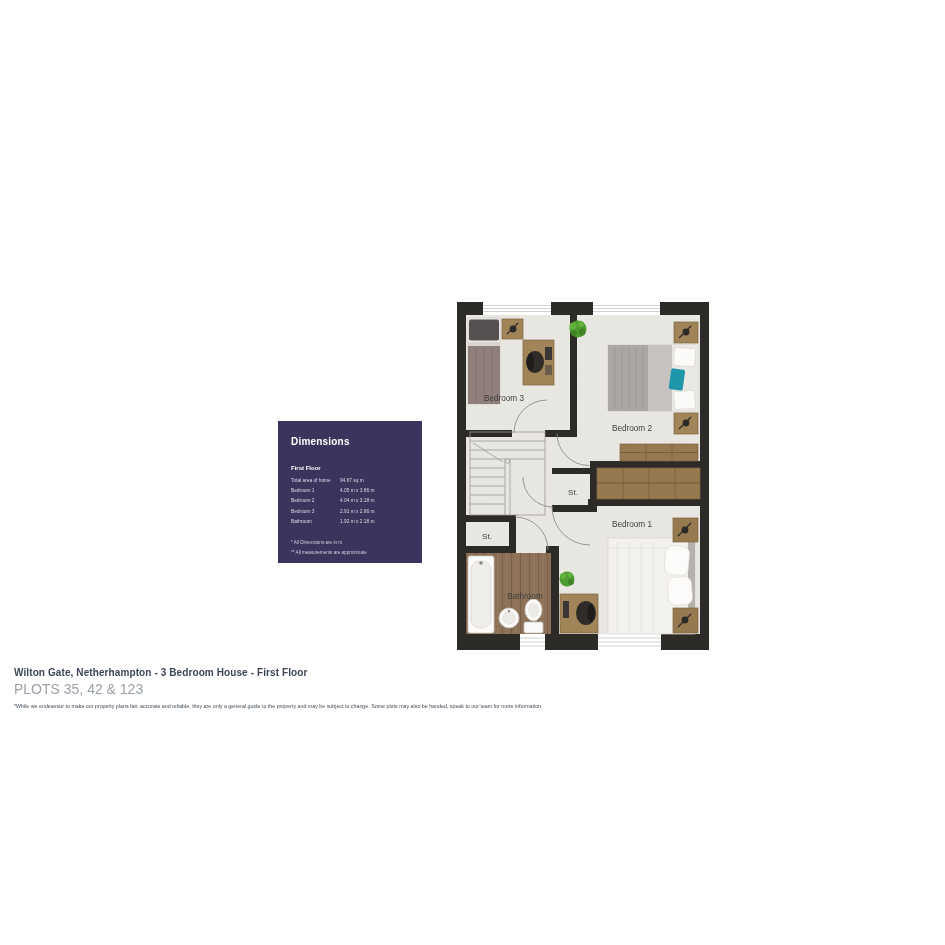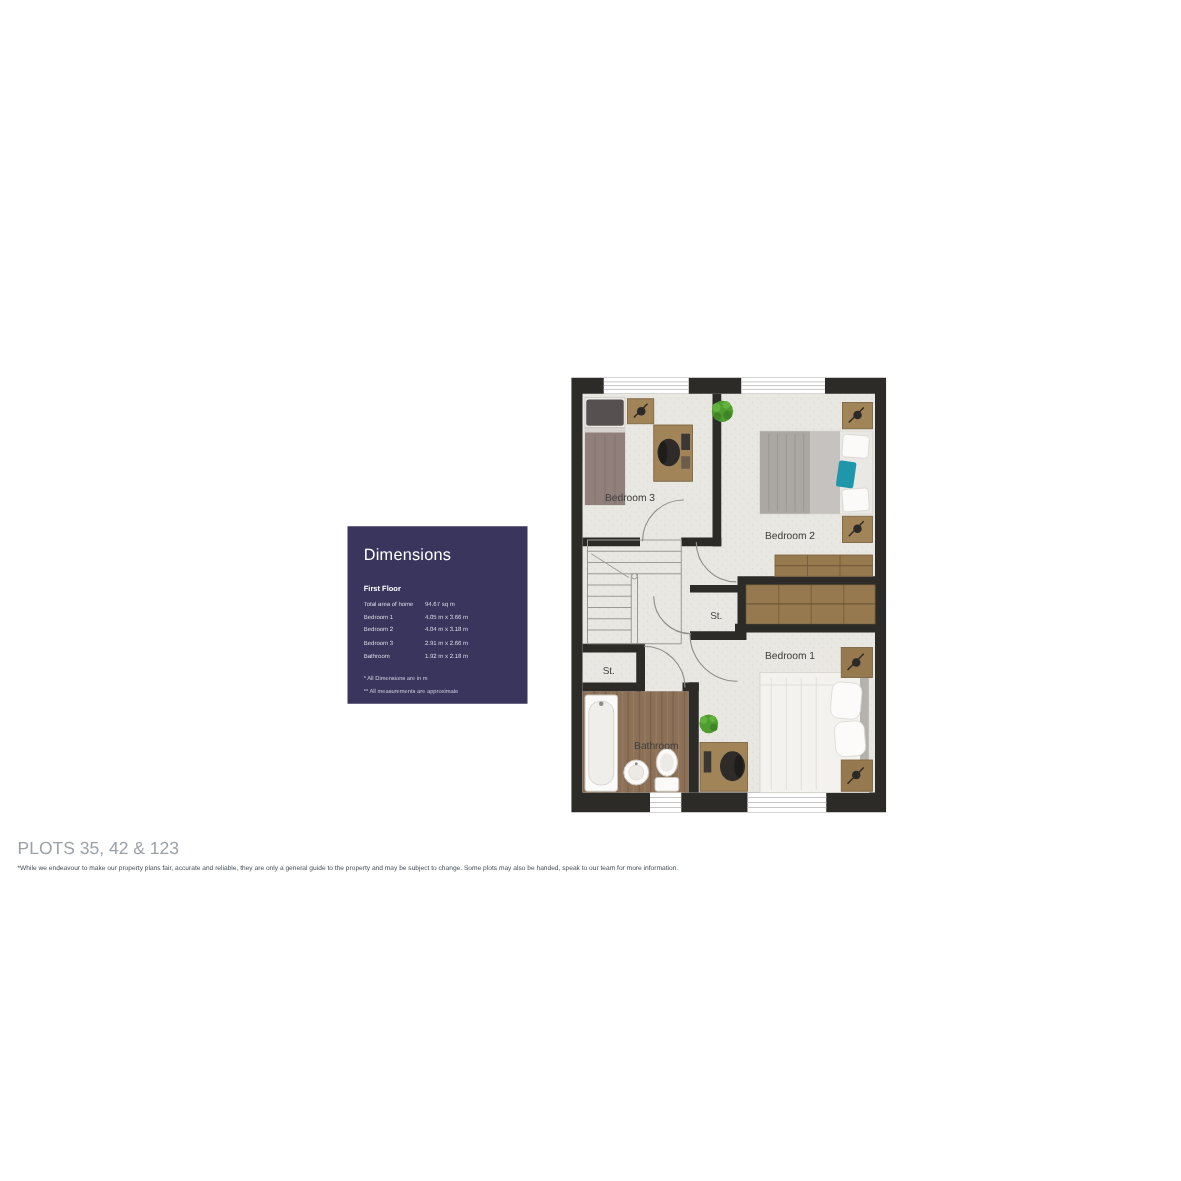--- a/index.html
+++ b/index.html
@@ -11,21 +11,21 @@
   }
   .canvas { position: absolute; inset: 0; }
 
   
   .dims-panel {
     position: absolute; left: 278px; top: 421px;
     width: 144px; height: 142px;
     background: #3a355c; color: #ffffff;
     box-sizing: border-box; padding: 15px 13px;
   }
-  .dims-title { font-size: 13px; font-weight: 400; letter-spacing: .2px; }
+  .dims-title { font-size: 10px; font-weight: 700; letter-spacing: .2px; }
   .dims-section { margin-top: 18px; font-size: 6px; font-weight: 700; }
   .dims-table { margin-top: 4px; }
   .dims-row { display: flex; align-items: center; height: 10.4px; font-size: 4.8px; color: #dddbe8; }
   .dims-row .lbl { width: 49px; flex: none; }
   .dims-row .val { flex: 1; }
   .dims-notes { position: absolute; left: 13px; right: 10px; bottom: 8px; font-size: 4.6px; color: #cfccdf; }
   .dims-notes div { margin-top: 5px; }
 
   
   .plan { position: absolute; left: 457px; top: 302px; width: 252px; height: 348px; }
@@ -293,17 +293,18 @@
         <text x="175" y="129">Bedroom 2</text>
         <text x="116" y="193" font-size="8">St.</text>
         <text x="30" y="237" font-size="8">St.</text>
         <text x="175" y="225">Bedroom 1</text>
         <text x="68" y="297">Bathroom</text>
       </g>
     </svg>
   </div>
 
   <div class="footer">
+    <div class="footer-title">Wilton Gate, Netherhampton - 3 Bedroom House - First Floor</div>
     <div class="footer-subtitle">PLOTS 35, 42 &amp; 123</div>
     <div class="footer-disclaimer">*While we endeavour to make our property plans fair, accurate and reliable, they are only a general guide to the property and may be subject to change. Some plots may also be handed, speak to our team for more information.</div>
   </div>
 
 </div>
 
 </body></html>

